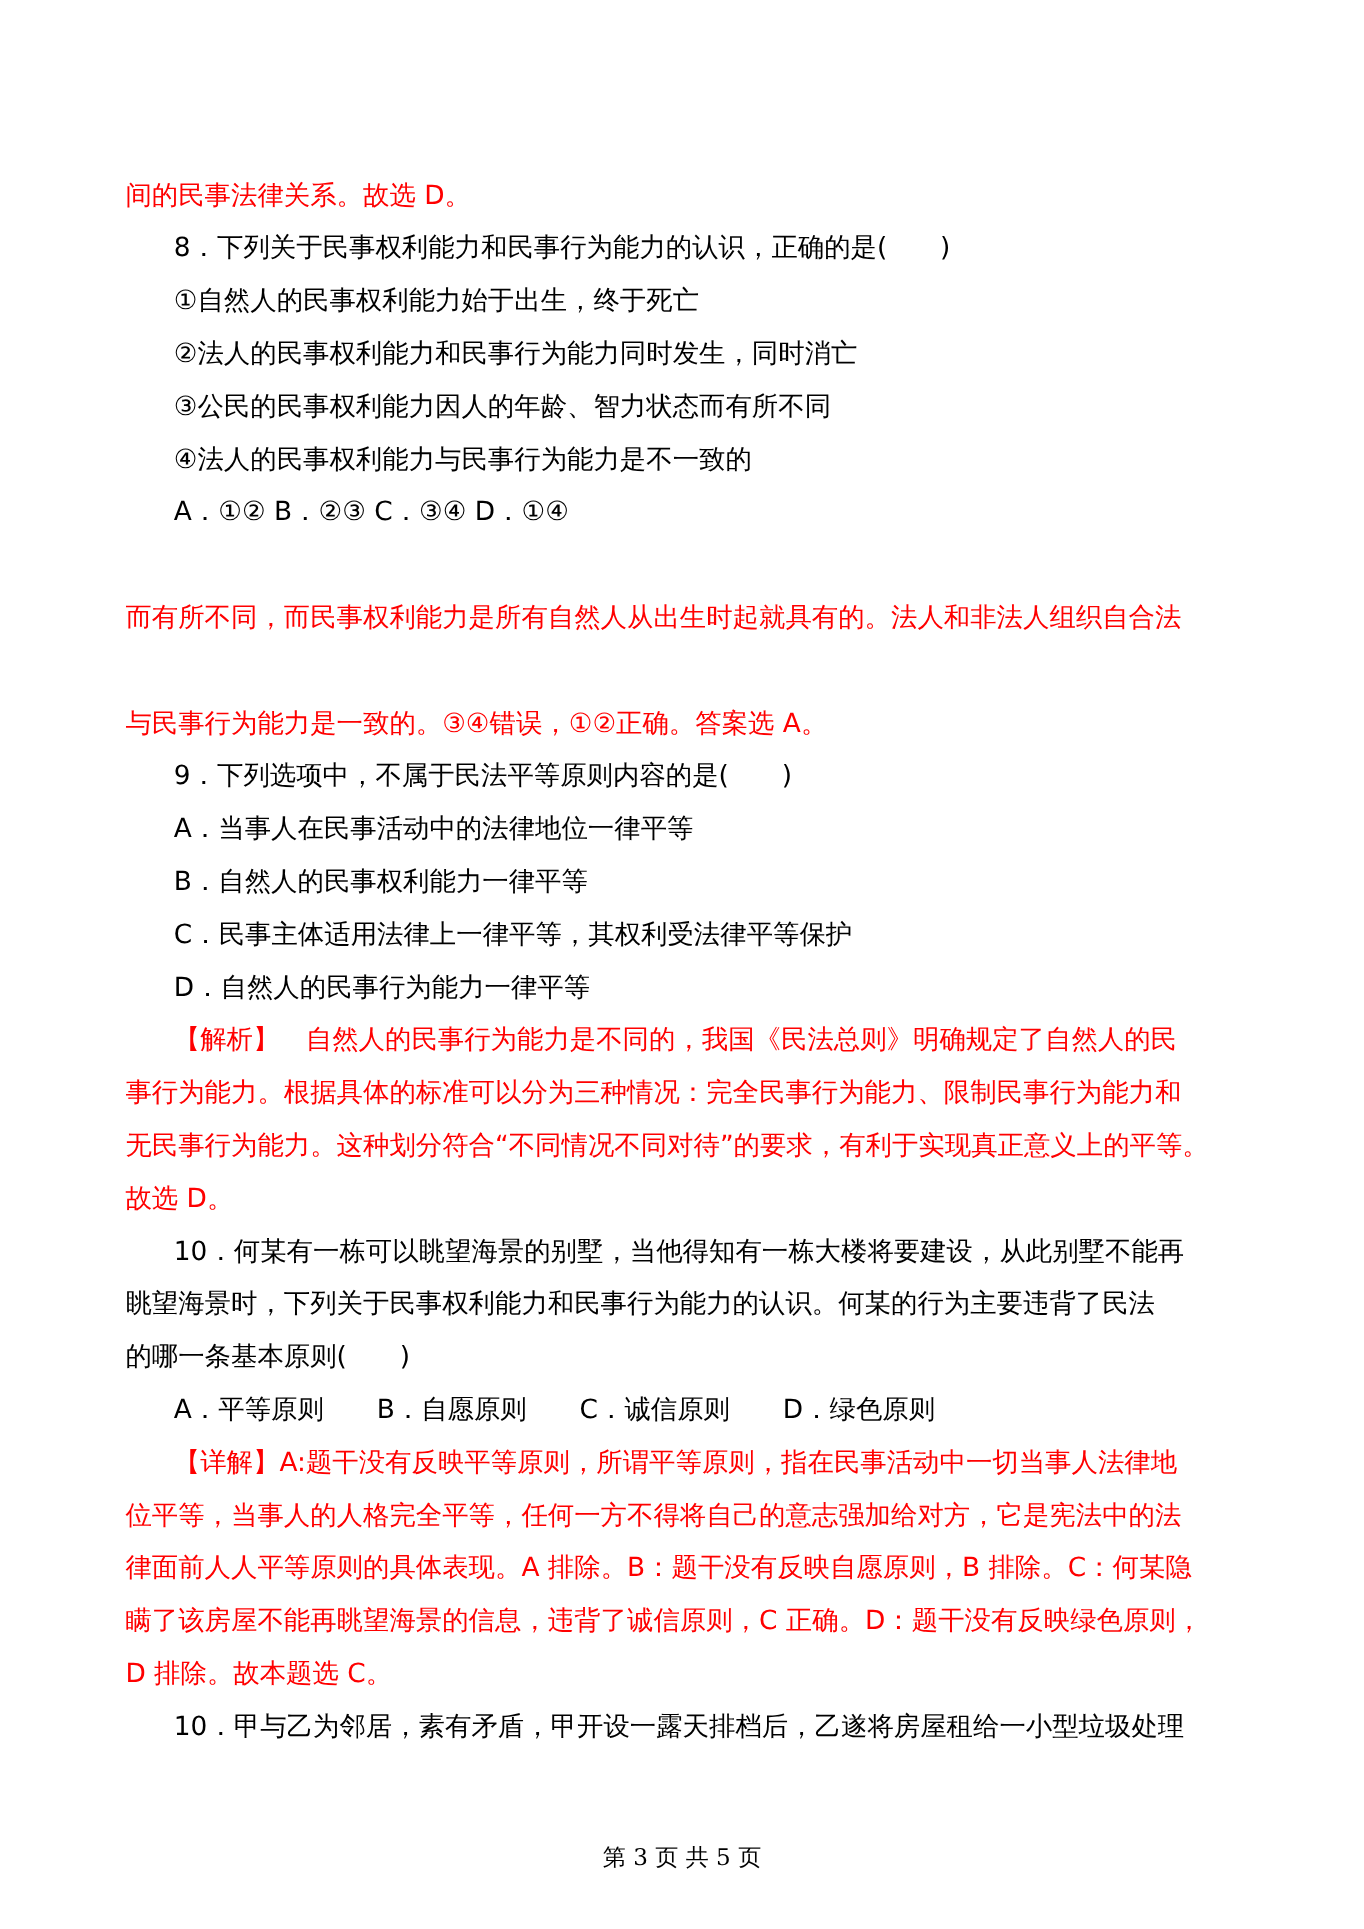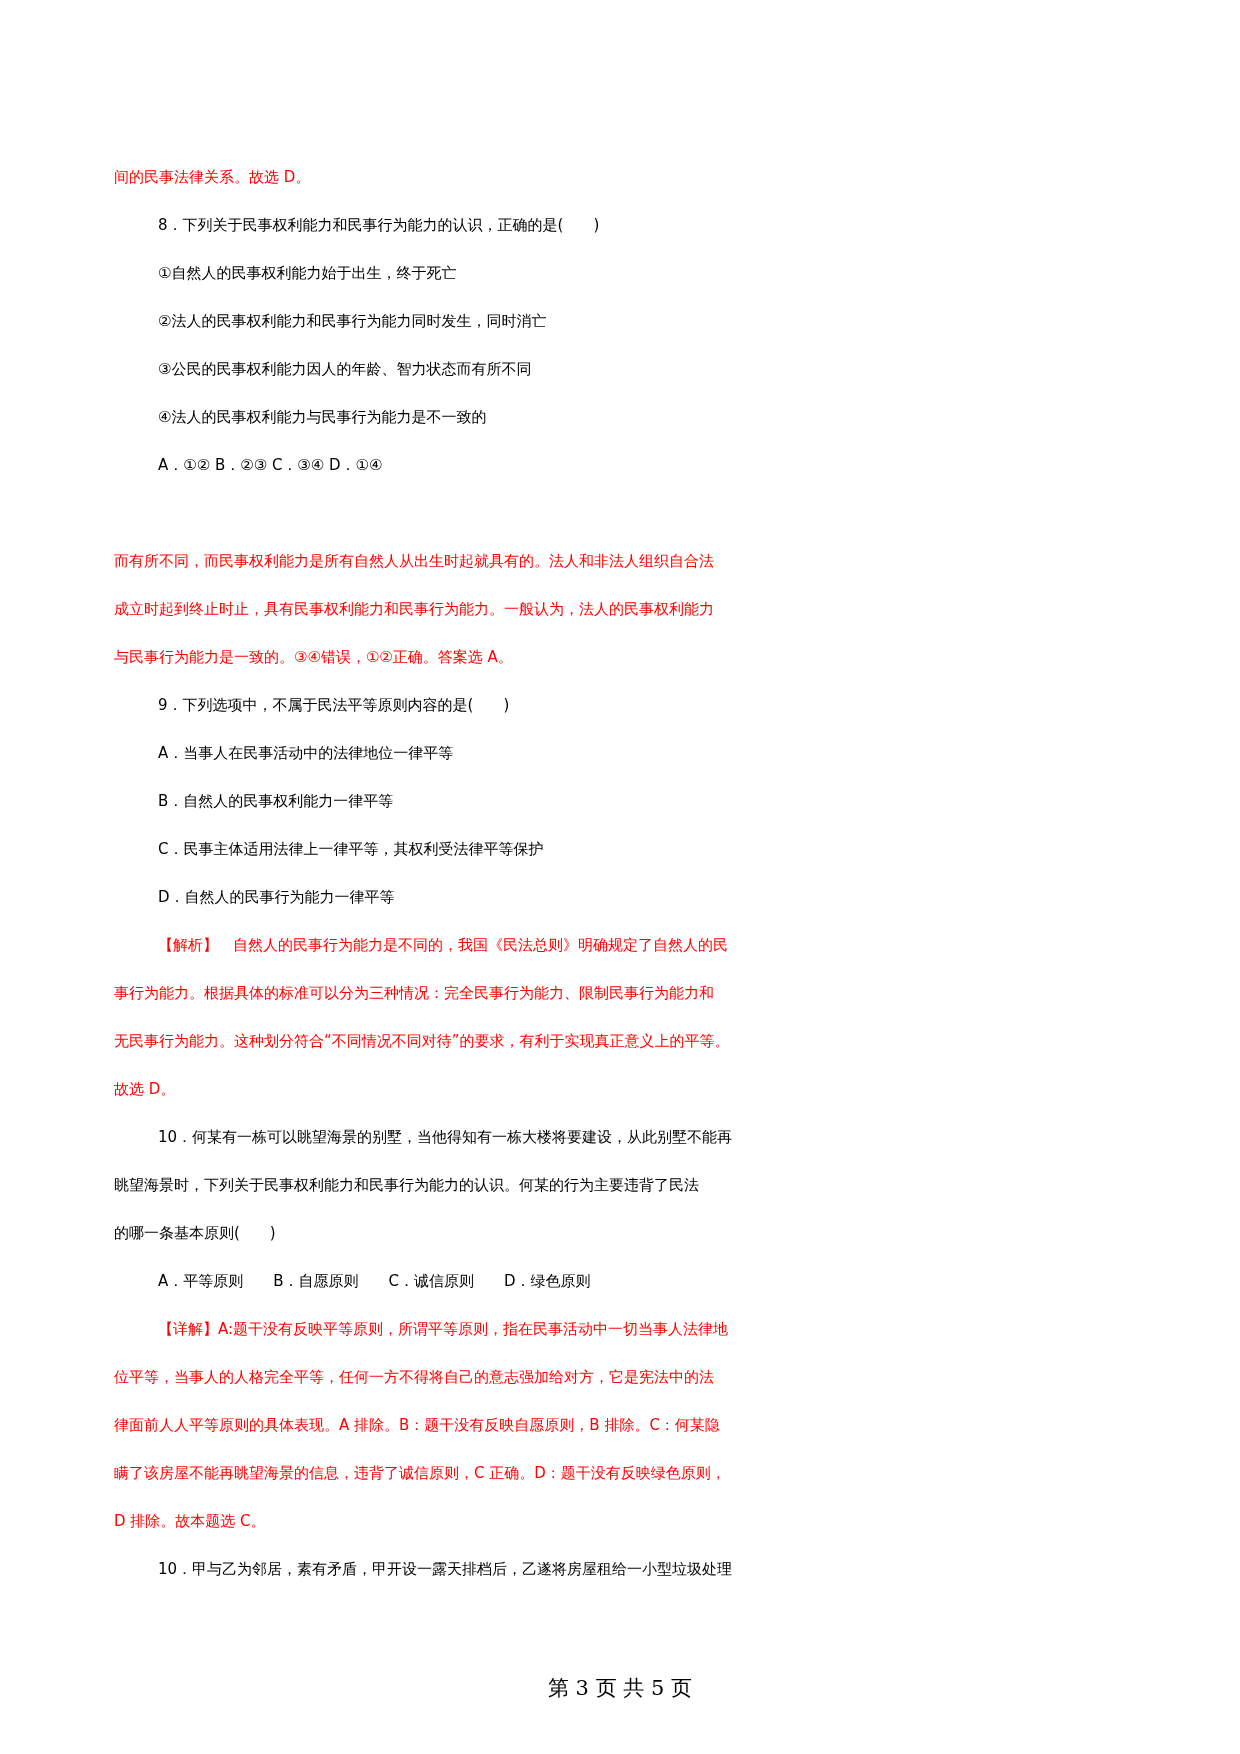--- a/index.html
+++ b/index.html
@@ -1,38 +1,37 @@
 <!DOCTYPE html>
 <html><head>
 <meta charset="utf-8">
 <style>
   html, body { margin: 0; padding: 0; background: #ffffff; }
   body { width: 1240px; height: 1754px; position: relative; overflow: hidden;
          font-family: "DejaVu Sans", "Liberation Sans", sans-serif; color: #000; }
   .page { position: absolute; left: 0; top: 0; width: 1240px; height: 1754px; }
-  .line { position: absolute; left: 114px; font-size: 15px; line-height: 48px; white-space: nowrap; }
+  .line { position: absolute; left: 114px; font-size: 24px; line-height: 48px; white-space: nowrap; }
   .indent { left: 158px; }
   .red { color: #ff0000; }
   .footer { position: absolute; top: 1674px; left: 0; width: 1240px; text-align: center;
             font-size: 21px; font-family: "DejaVu Serif", "Liberation Serif", serif; }
 </style>
 </head>
 <body>
 
 <div class="page">
   <div class="line red" style="top:153px">间的民事法律关系。故选 D。</div>
 
   <div class="line indent" style="top:201px">8．下列关于民事权利能力和民事行为能力的认识，正确的是(　　)</div>
   <div class="line indent" style="top:249px">①自然人的民事权利能力始于出生，终于死亡</div>
   <div class="line indent" style="top:297px">②法人的民事权利能力和民事行为能力同时发生，同时消亡</div>
   <div class="line indent" style="top:345px">③公民的民事权利能力因人的年龄、智力状态而有所不同</div>
   <div class="line indent" style="top:393px">④法人的民事权利能力与民事行为能力是不一致的</div>
   <div class="line indent" style="top:441px">A．①②  B．②③  C．③④  D．①④</div>
   <div class="line red" style="top:537px">而有所不同，而民事权利能力是所有自然人从出生时起就具有的。法人和非法人组织自合法</div>
-  <div class="line red" style="top:585px">成立时起到终止时止，具有民事权利能力和民事行为能力。一般认为，法人的民事权利能力</div>
   <div class="line red" style="top:633px">与民事行为能力是一致的。③④错误，①②正确。答案选 A。</div>
 
   <div class="line indent" style="top:681px">9．下列选项中，不属于民法平等原则内容的是(　　)</div>
   <div class="line indent" style="top:729px">A．当事人在民事活动中的法律地位一律平等</div>
   <div class="line indent" style="top:777px">B．自然人的民事权利能力一律平等</div>
   <div class="line indent" style="top:825px">C．民事主体适用法律上一律平等，其权利受法律平等保护</div>
   <div class="line indent" style="top:873px">D．自然人的民事行为能力一律平等</div>
   <div class="line indent red" style="top:921px">【解析】　自然人的民事行为能力是不同的，我国《民法总则》明确规定了自然人的民</div>
   <div class="line red" style="top:969px">事行为能力。根据具体的标准可以分为三种情况：完全民事行为能力、限制民事行为能力和</div>
   <div class="line red" style="top:1017px">无民事行为能力。这种划分符合“不同情况不同对待”的要求，有利于实现真正意义上的平等。</div>

